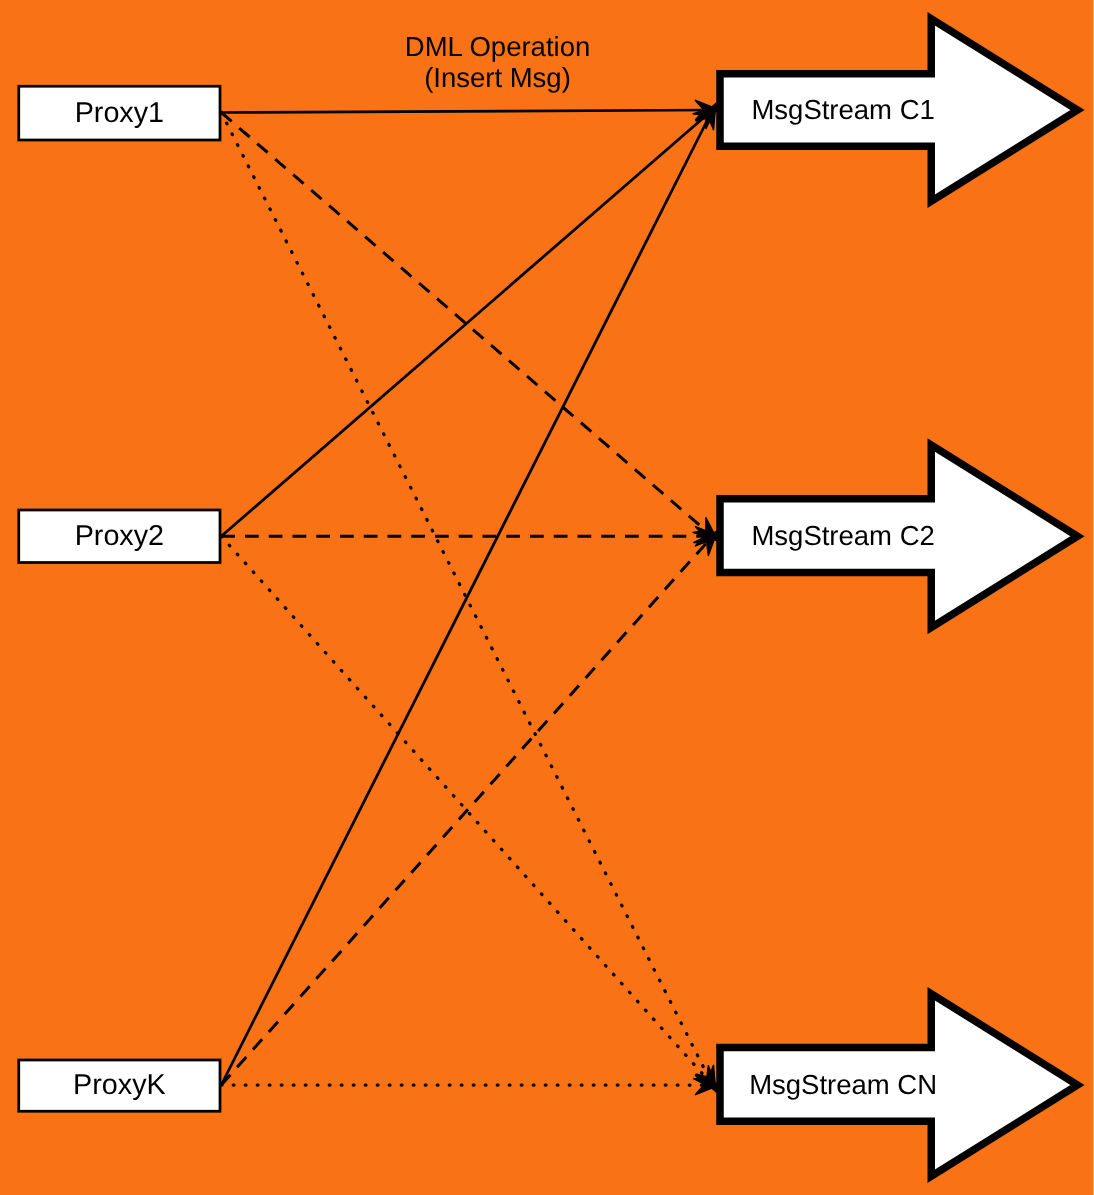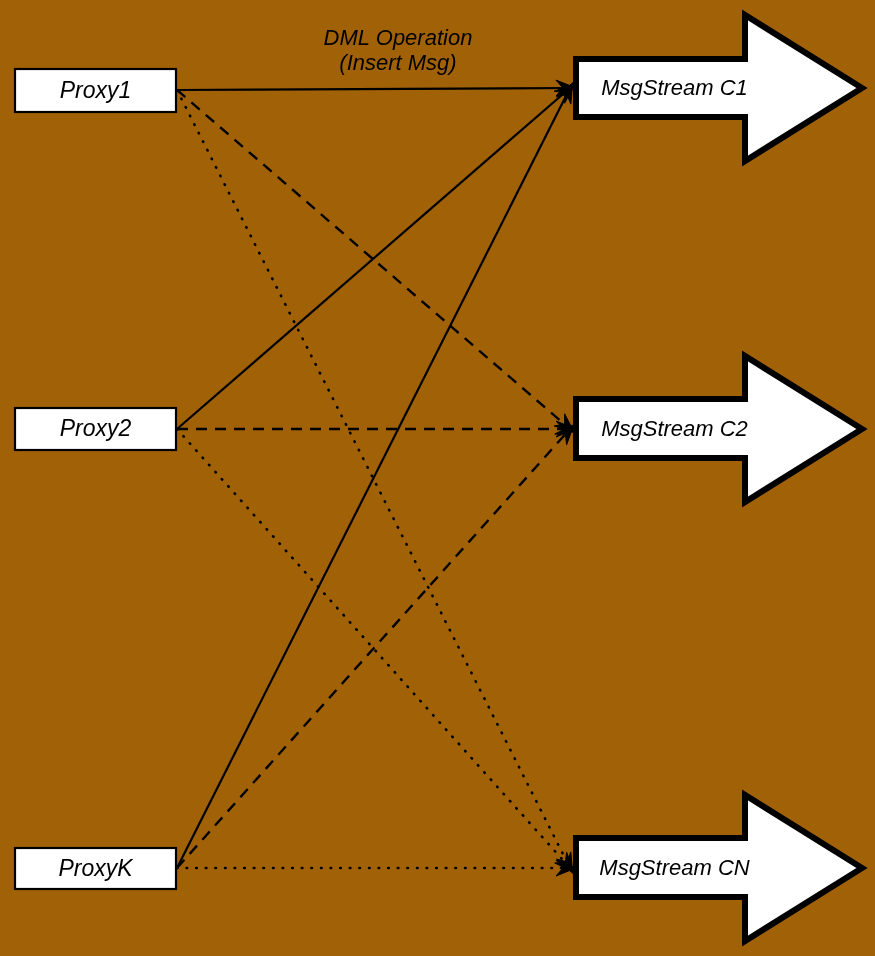--- a/index.html
+++ b/index.html
@@ -11,22 +11,21 @@
   body {
     width: 875px;
     height: 956px;
     font-family: "Liberation Sans", sans-serif;
     overflow: hidden;
   }
   #diagram-root {
     position: relative;
     width: 875px;
     height: 956px;
-    background: #a16207;
-    font-style: italic;
+    background: #f97316;
   }
   svg#diagram-canvas {
     display: block;
     width: 875px;
     height: 956px;
   }
   .node-box-rect {
     fill: #ffffff;
     stroke: #000000;
     stroke-width: 2.2;

